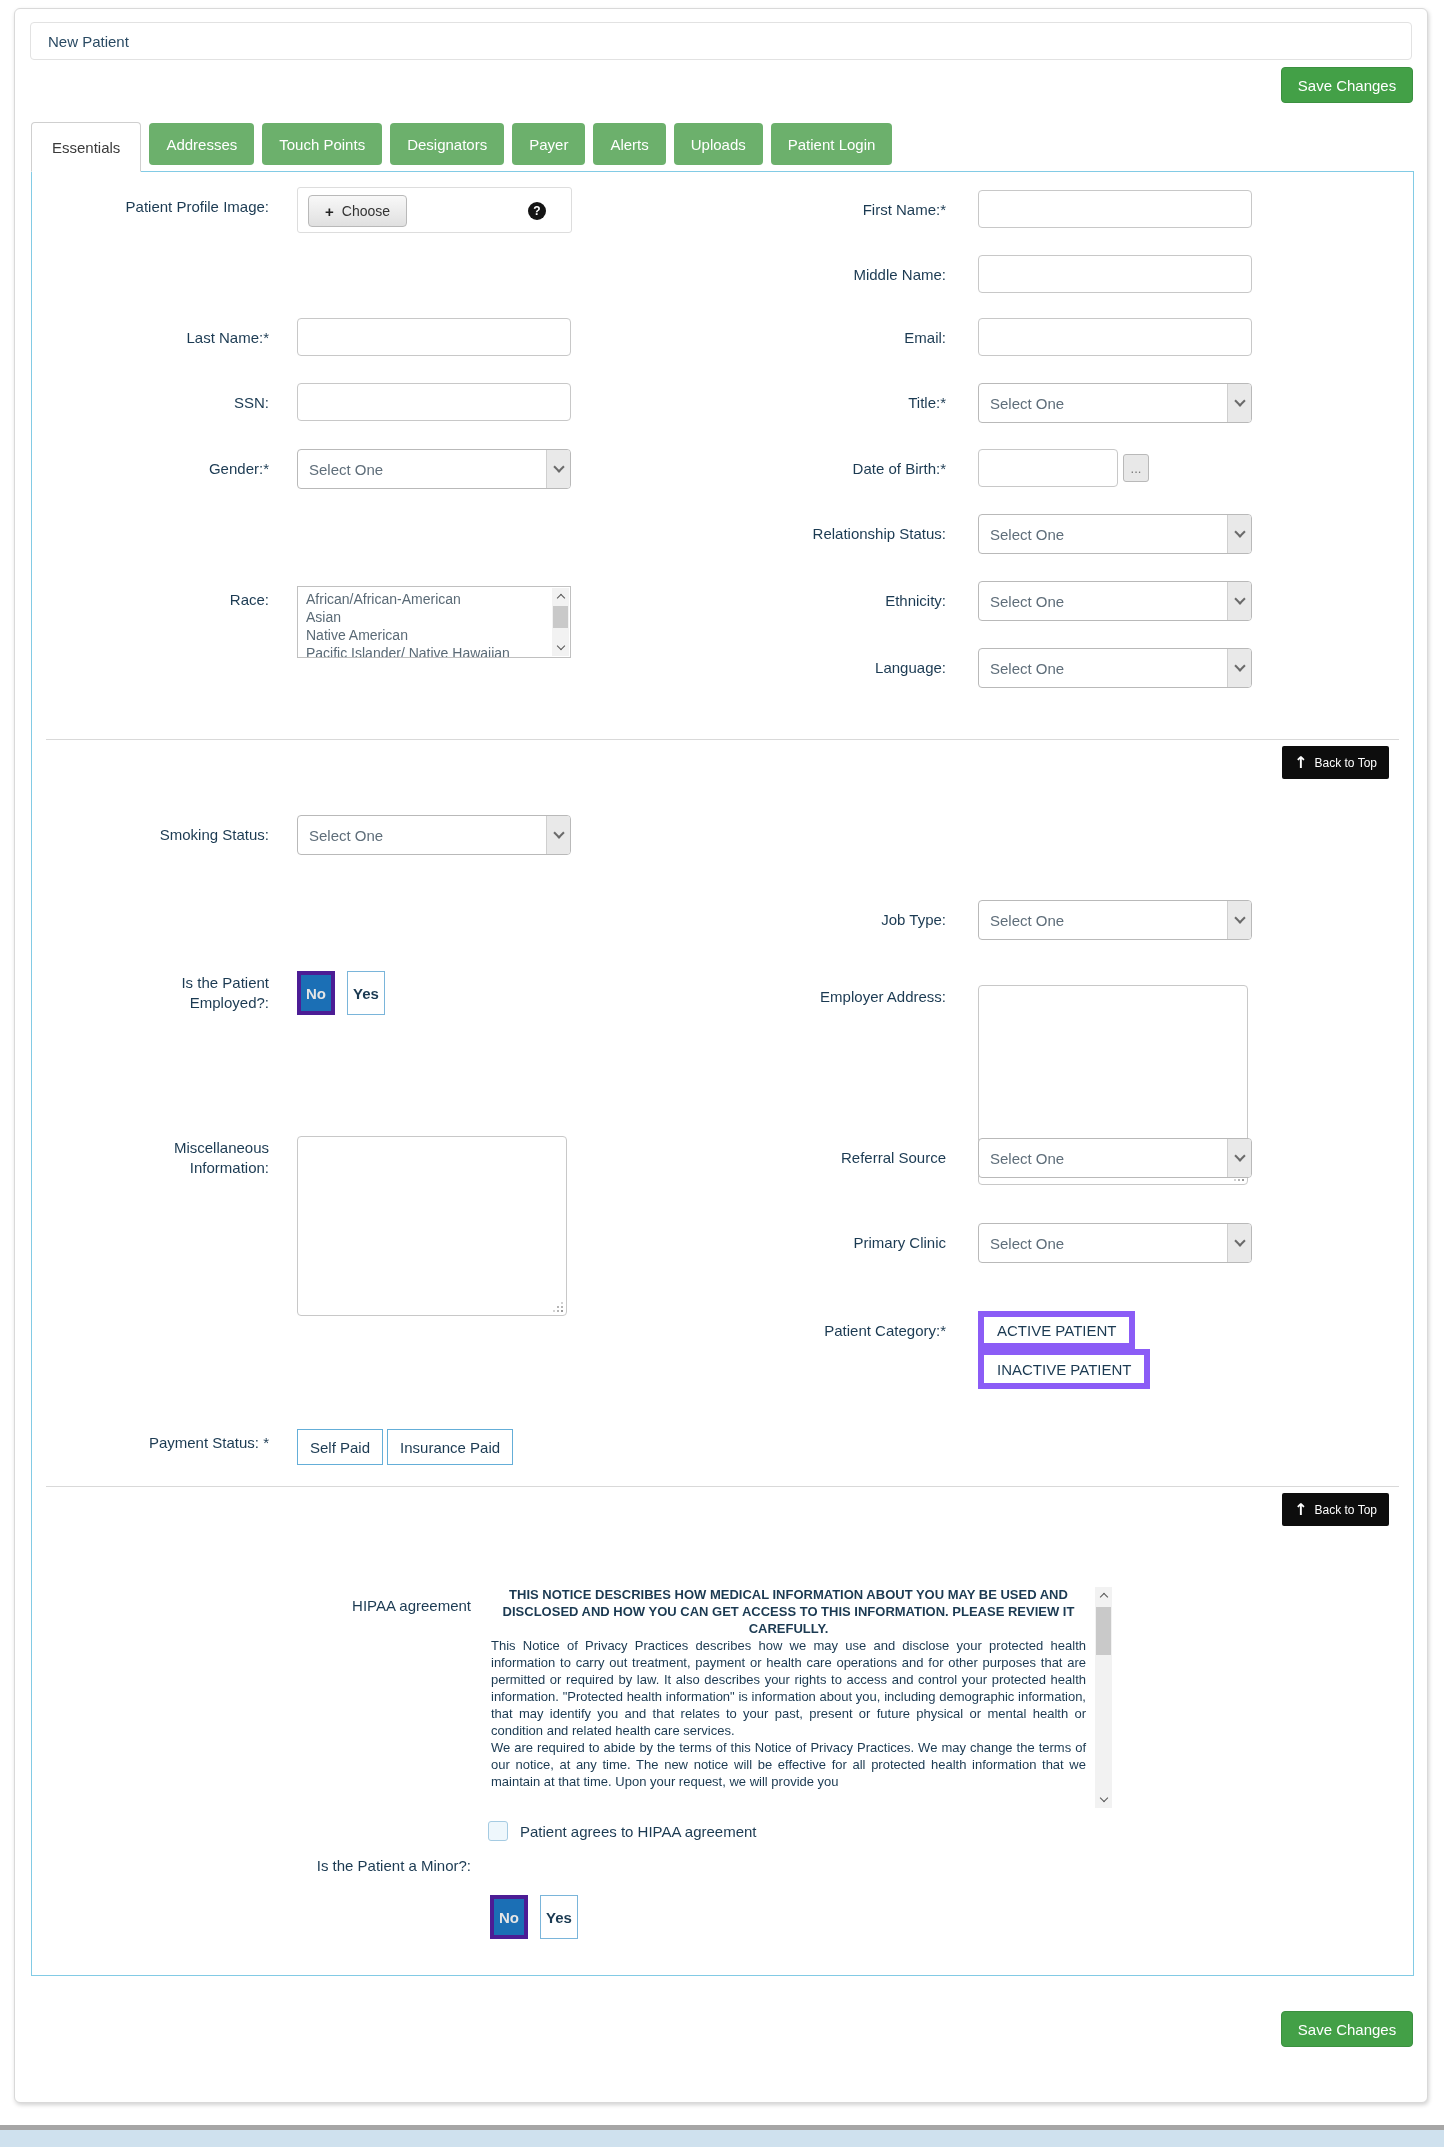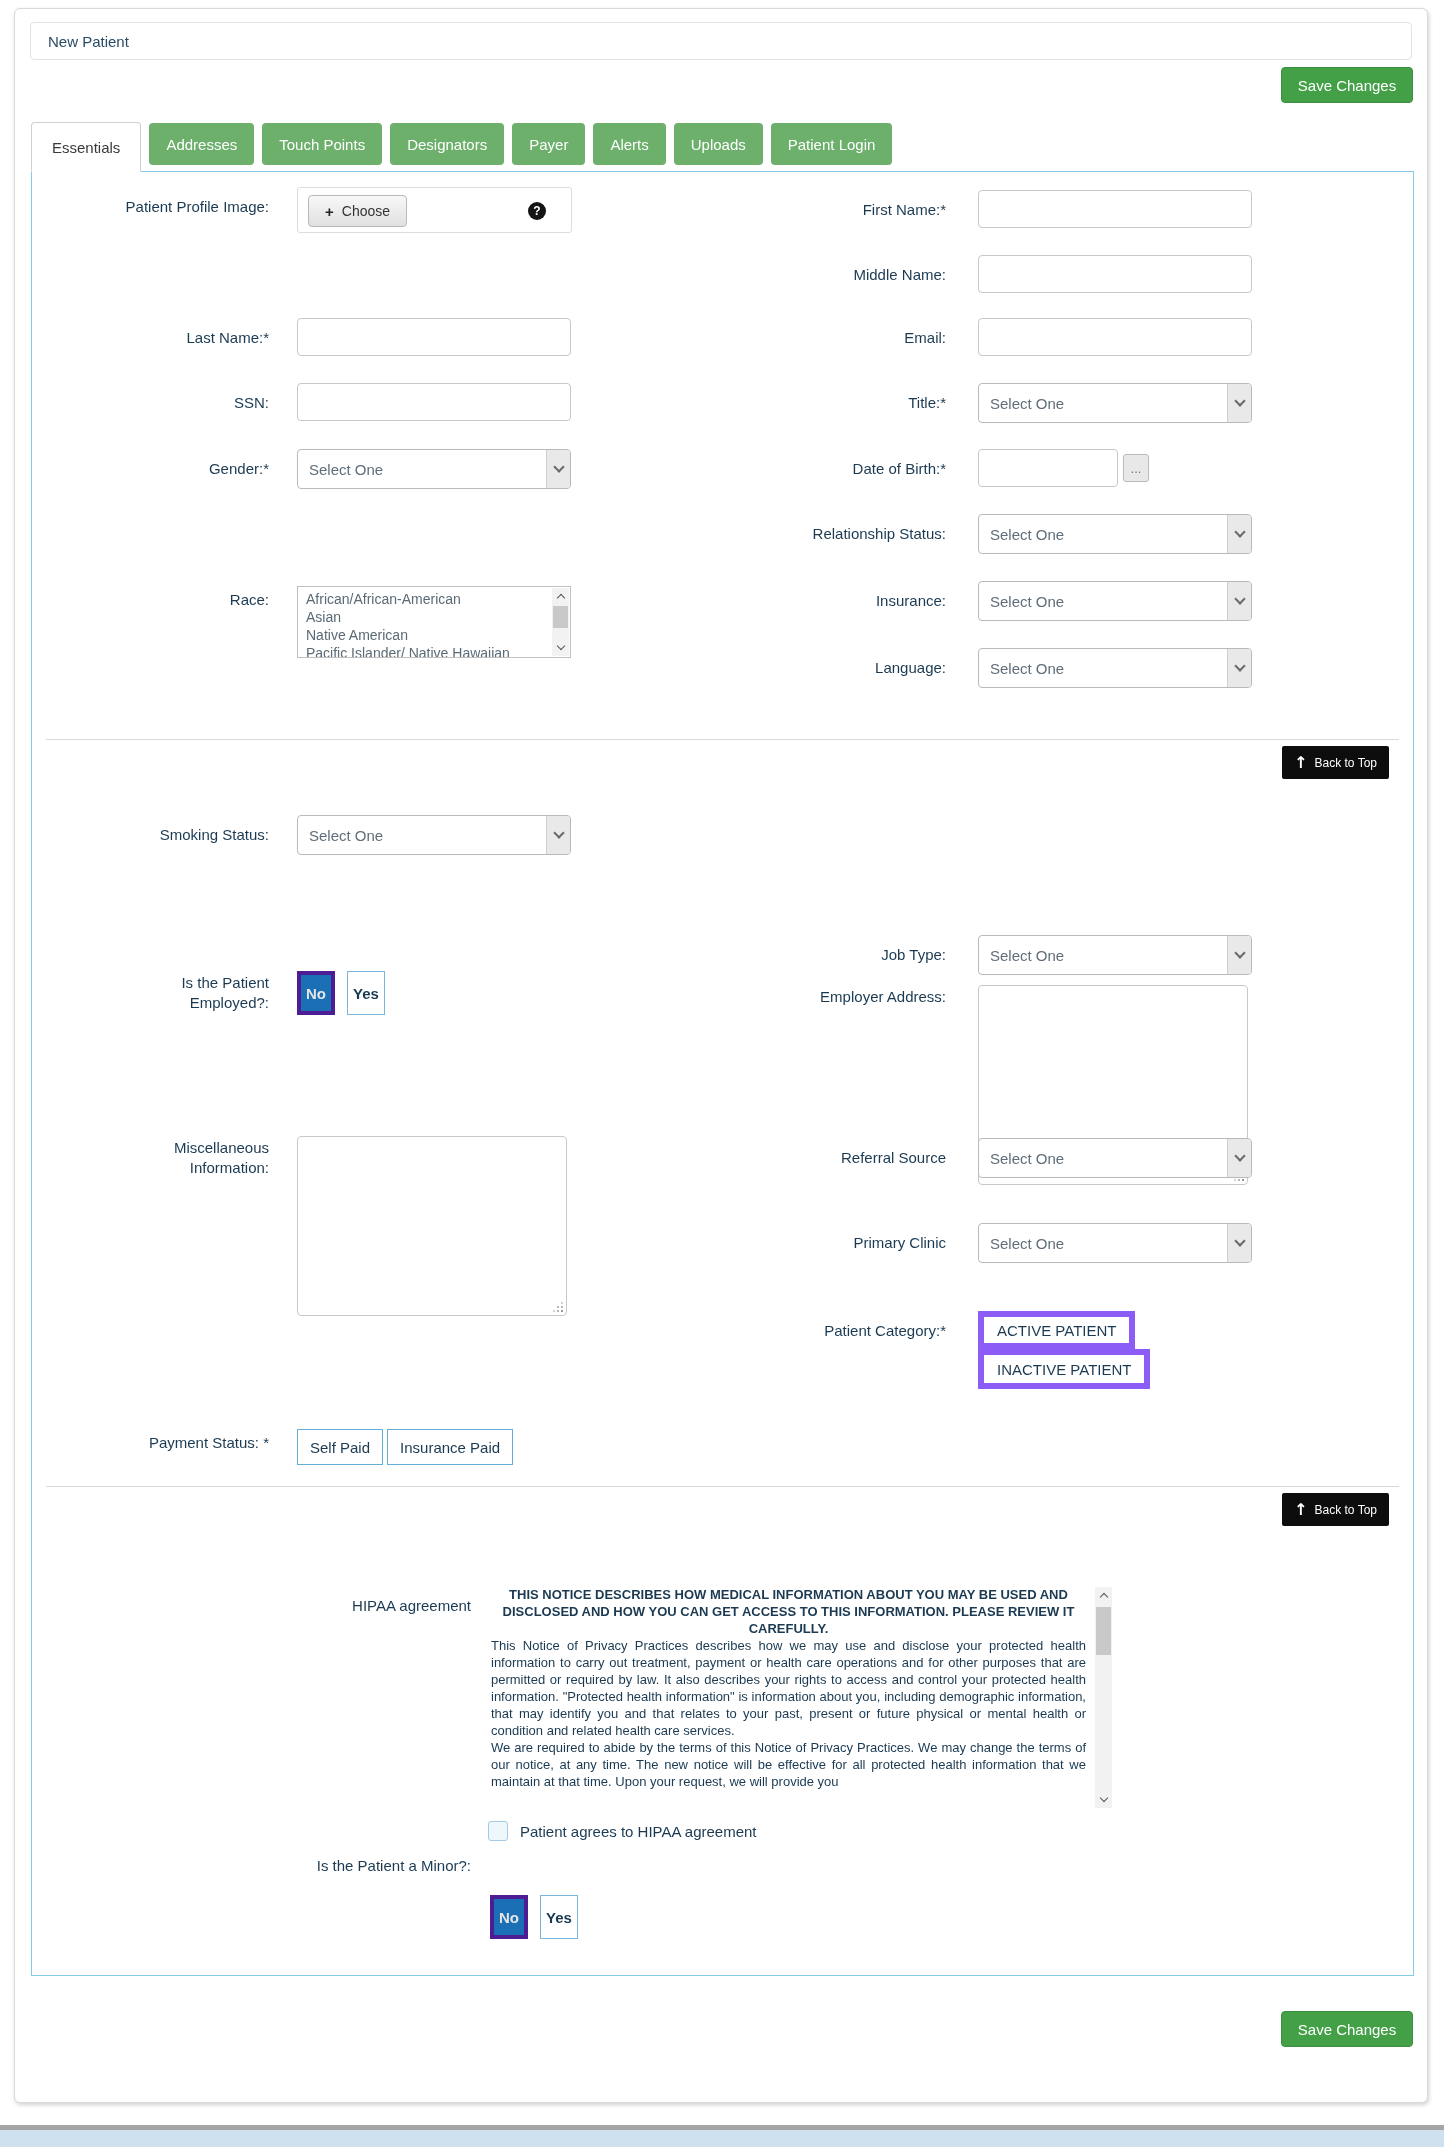--- a/index.html
+++ b/index.html
@@ -230,21 +230,21 @@
         <div class="lbl"><span>Relationship Status:</span></div>
         <div class="select">
           <span class="val">Select One</span>
           <span class="sbtn">
               <i class="chev"></i>
             </span>
         </div>
       </div>
 
       <div class="row col-right" style="top:409px">
-        <div class="lbl"><span>Insurance:</span></div>
+        <div class="lbl"><span>Ethnicity:</span></div>
         <div class="select">
           <span class="val">Select One</span>
           <span class="sbtn">
               <i class="chev"></i>
             </span>
         </div>
       </div>
 
       <div class="row col-right" style="top:476px">
         <div class="lbl"><span>Language:</span></div>
@@ -289,21 +289,21 @@
 
       <div class="row col-left" style="top:1251px">
         <div class="lbl"><span>Payment Status: *</span></div>
         <div style="display:flex;margin-top:6px">
           <div class="pay-btn">Self Paid</div>
           <div class="pay-btn">Insurance Paid</div>
         </div>
       </div>
 
 
-      <div class="row col-right" style="top:763px">
+      <div class="row col-right" style="top:728px">
         <div class="lbl"><span>Job Type:</span></div>
         <div class="select">
           <span class="val">Select One</span>
           <span class="sbtn">
               <i class="chev"></i>
             </span>
         </div>
       </div>
 
       <div class="row col-right" style="top:813px">

